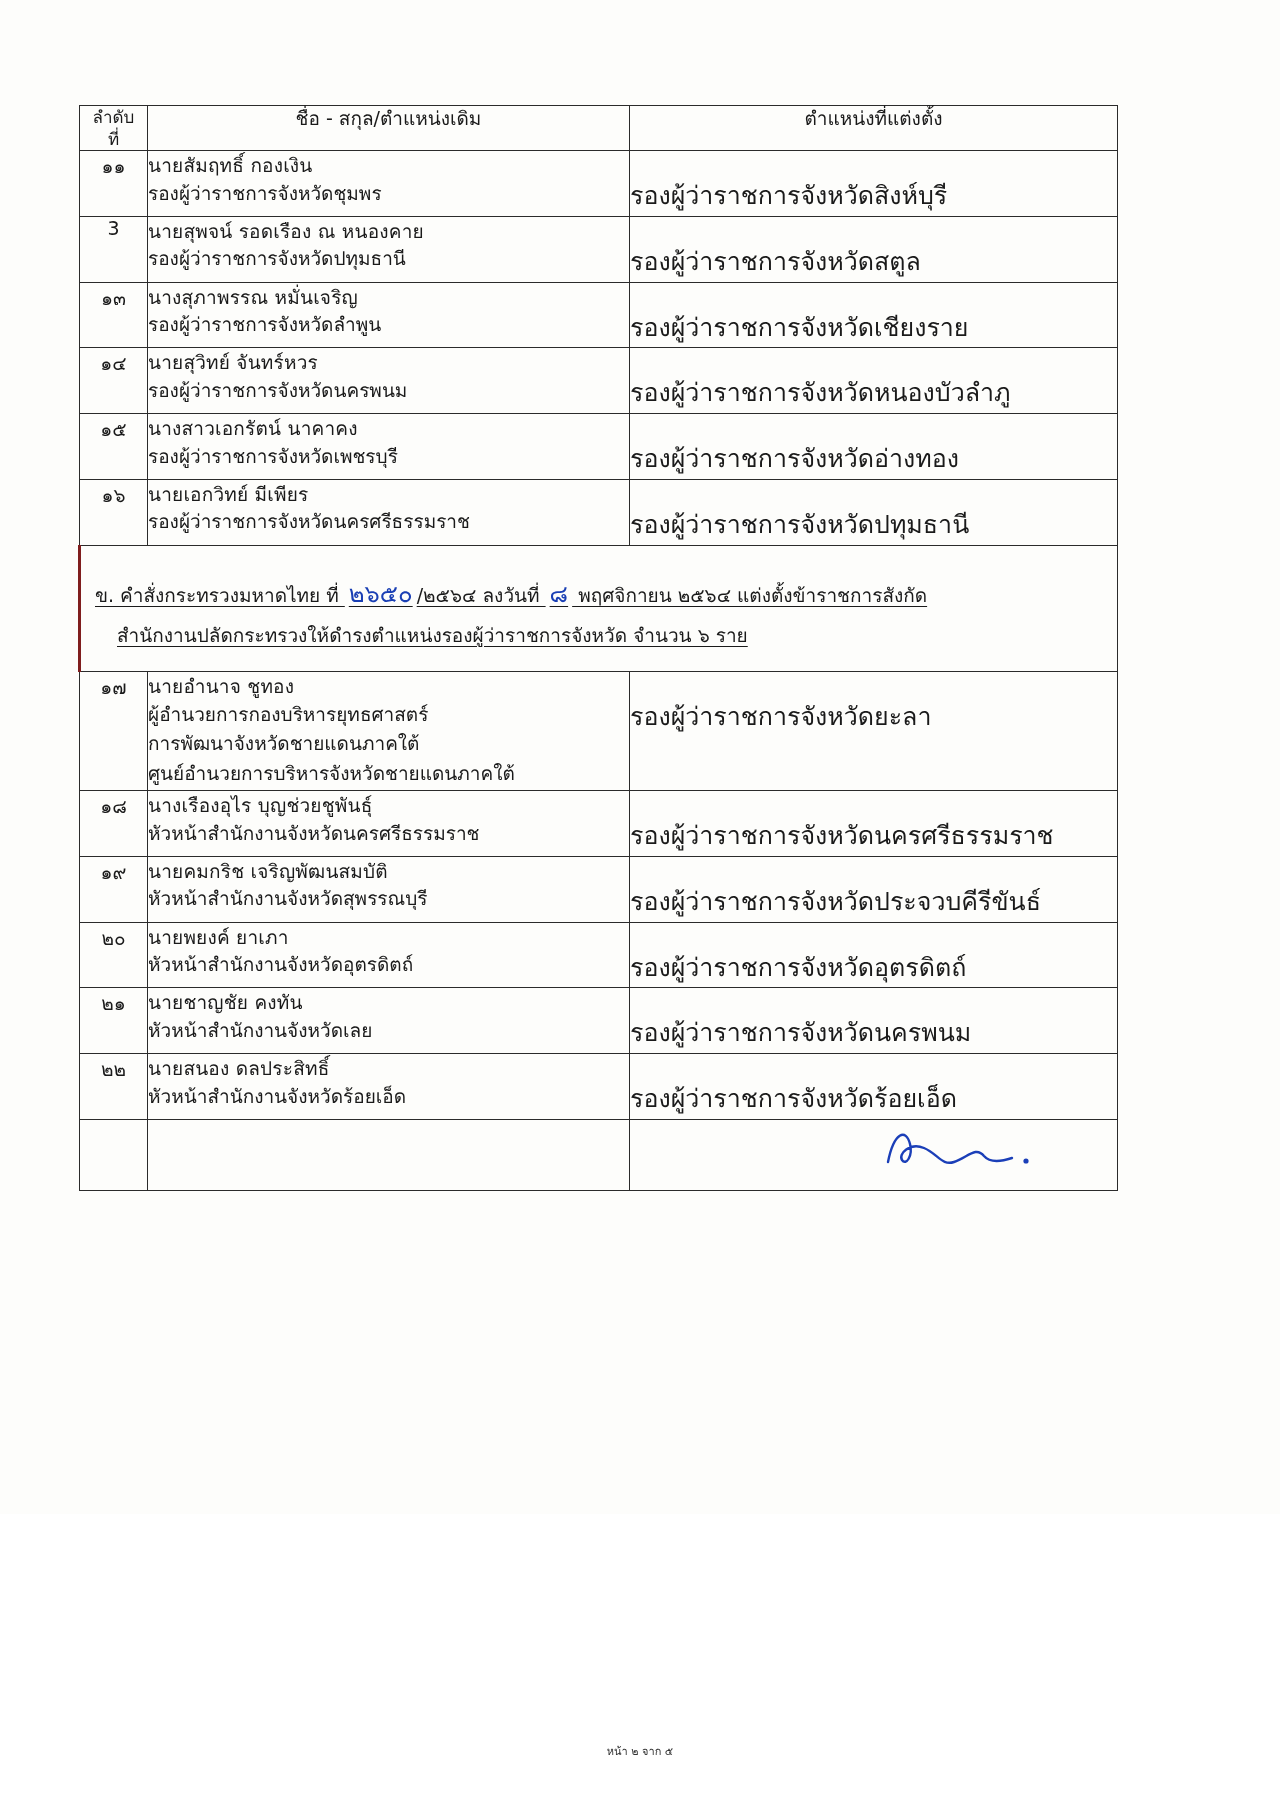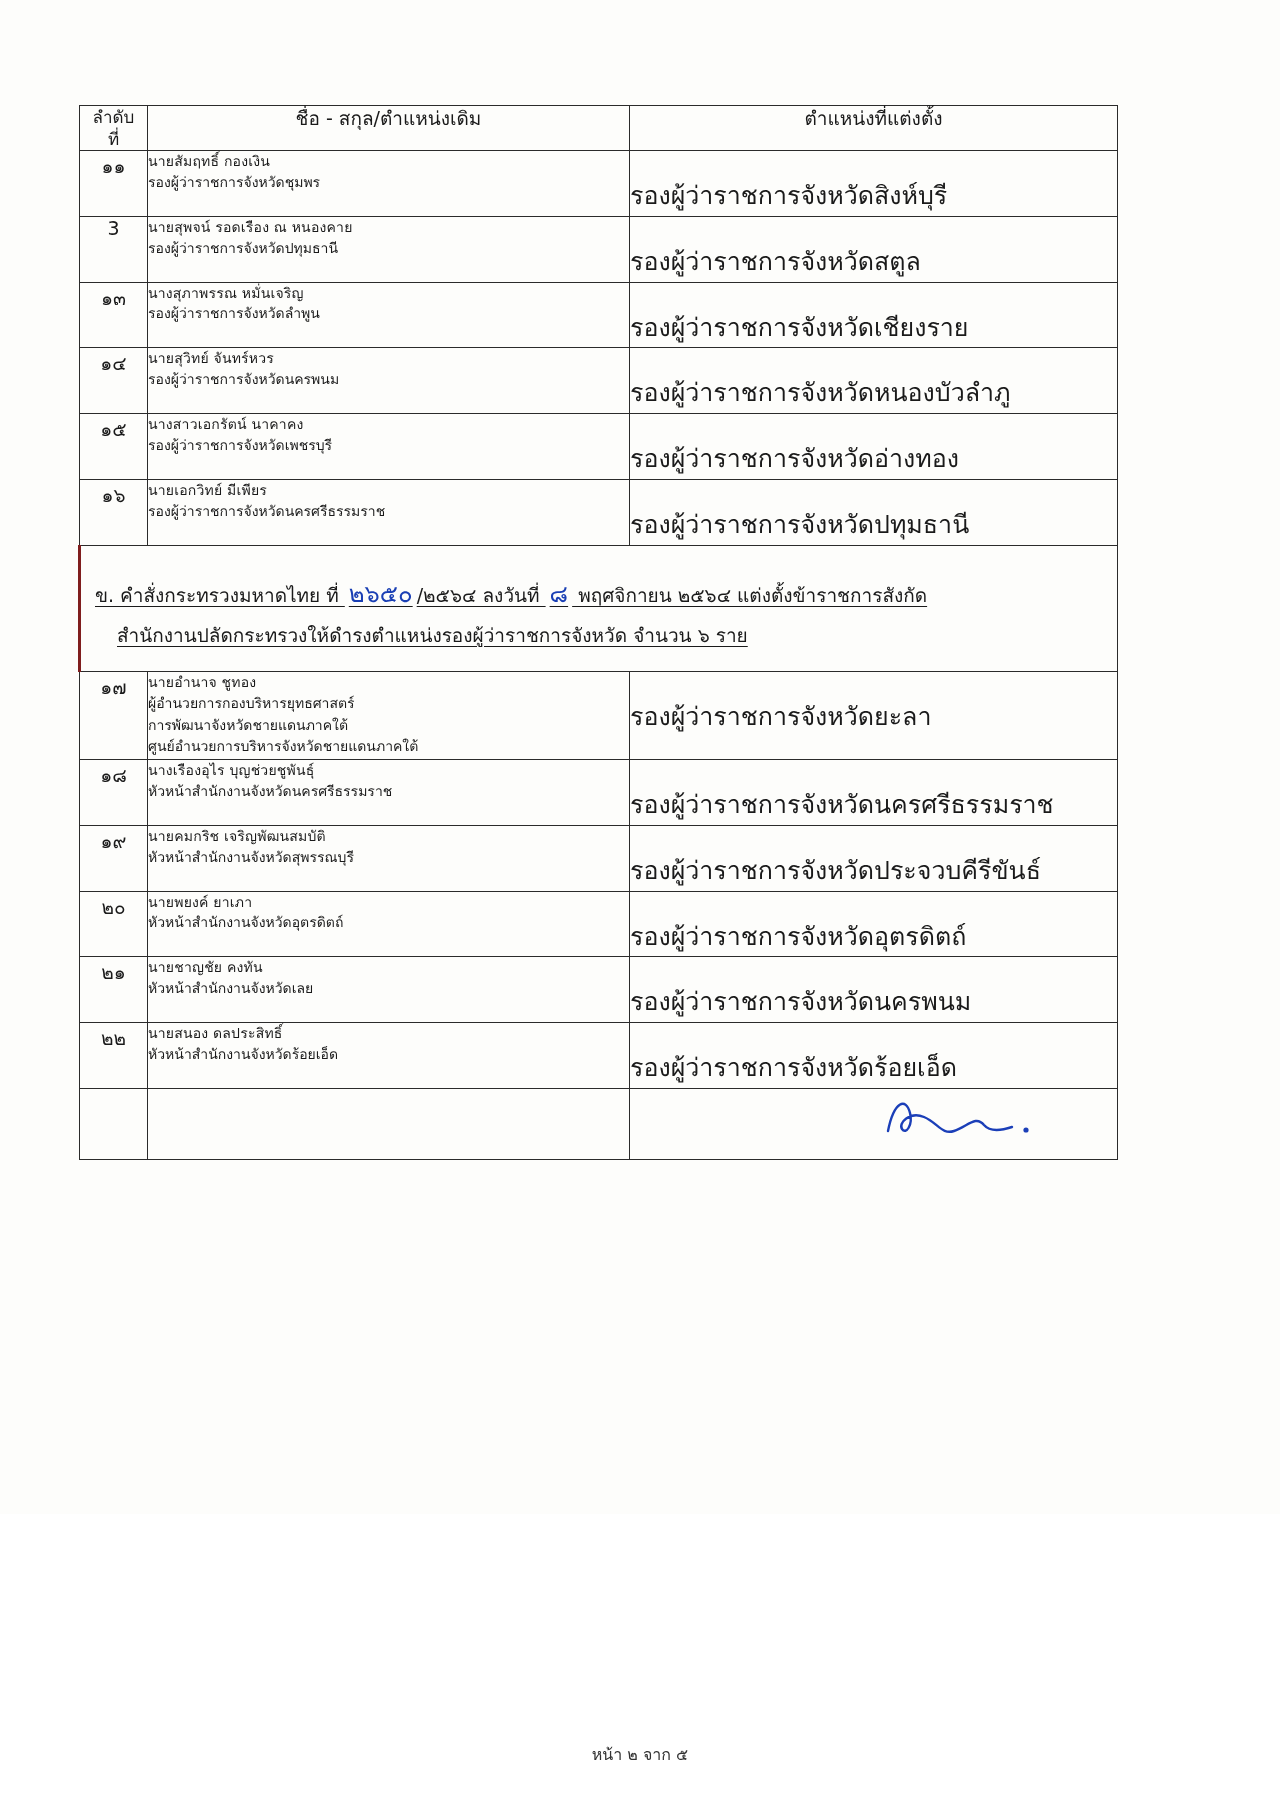--- a/index.html
+++ b/index.html
@@ -48,21 +48,21 @@
     padding: 10px 4px 12px 4px;
     line-height: 1.35;
   }
   thead th.hdr-no { font-size: 17px; line-height: 1.3; }
   .row-no {
     text-align: center;
     font-size: 19px;
     padding-top: 14px;
   }
   .row-old {
-    font-size: 14px;
+    font-size: 19px;
     padding: 12px 6px 16px 10px;
     line-height: 1.55;
   }
   .row-new {
     font-size: 25px;
     padding: 12px 6px 16px 10px;
     line-height: 1.55;
   }
   .name {
     display: block;
@@ -112,21 +112,21 @@
     left: 250px;
     top: 2px;
     color: #1b3fb8;
   }
   .footer {
     position: absolute;
     top: 1742px;
     left: 0;
     width: 1280px;
     text-align: center;
-    font-size: 16px;
+    font-size: 11px;
     color: #333;
   }
 </style>
 </head>
 <body>
 
 <div class="page">
   <div class="sheet">
     <table class="doc">
       <colgroup>

